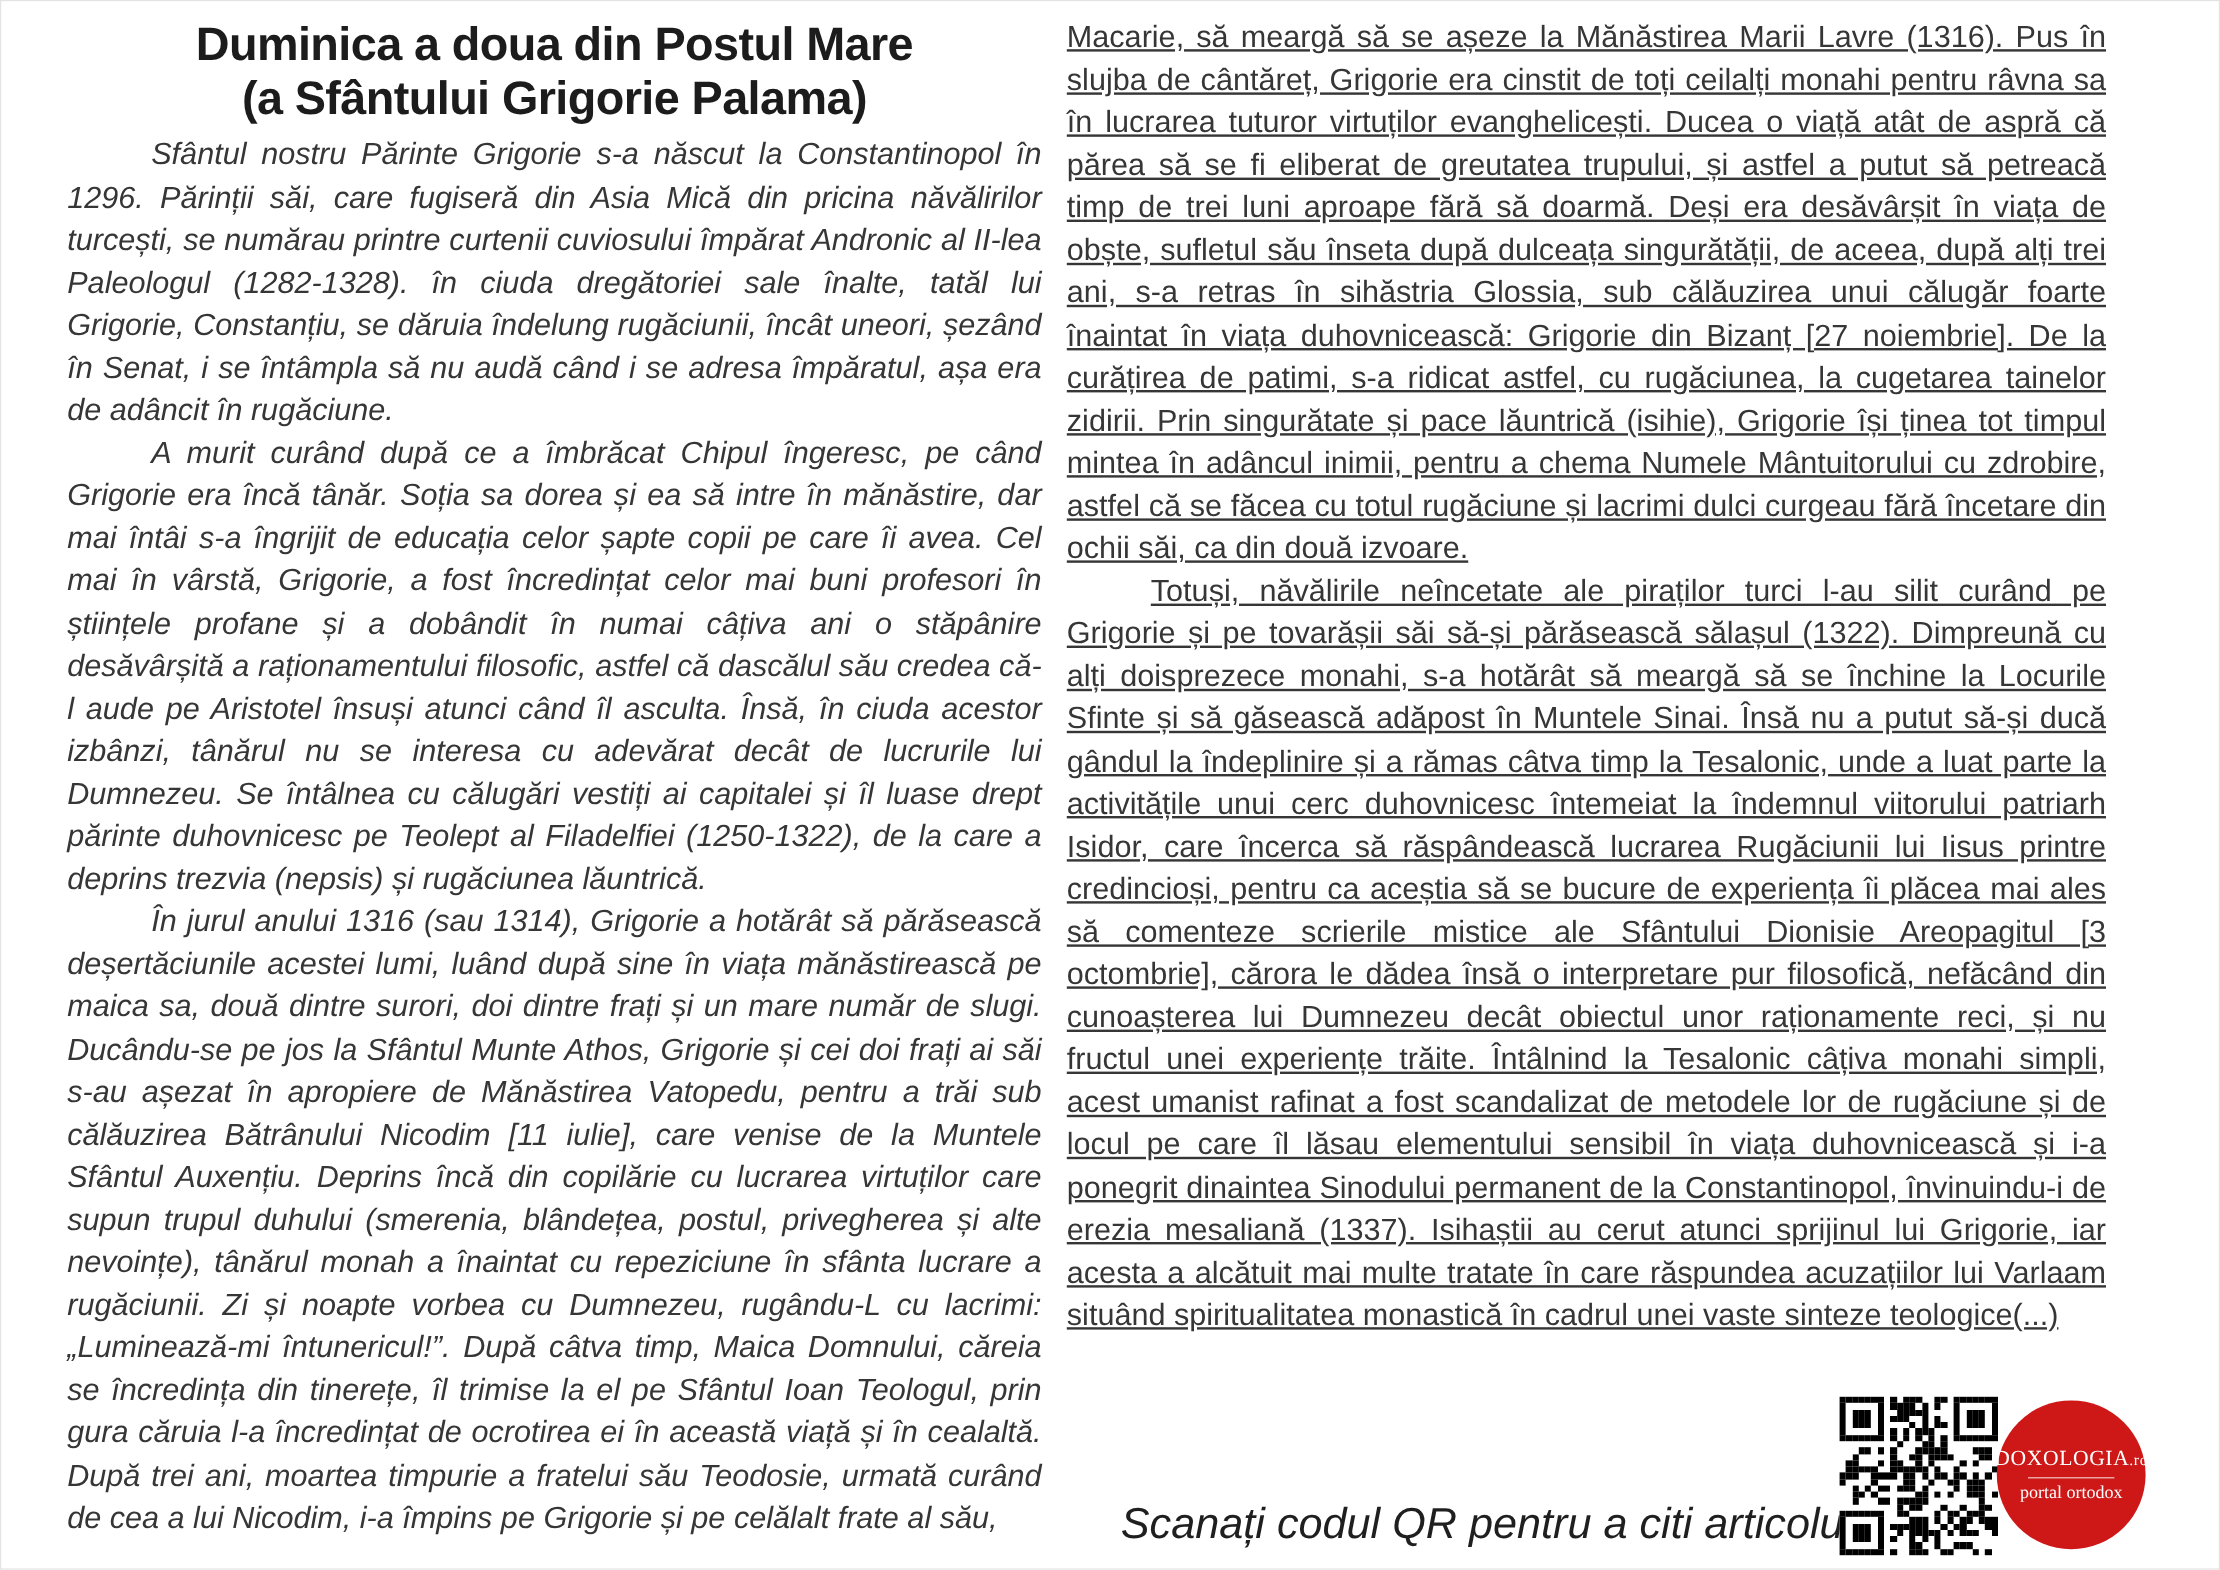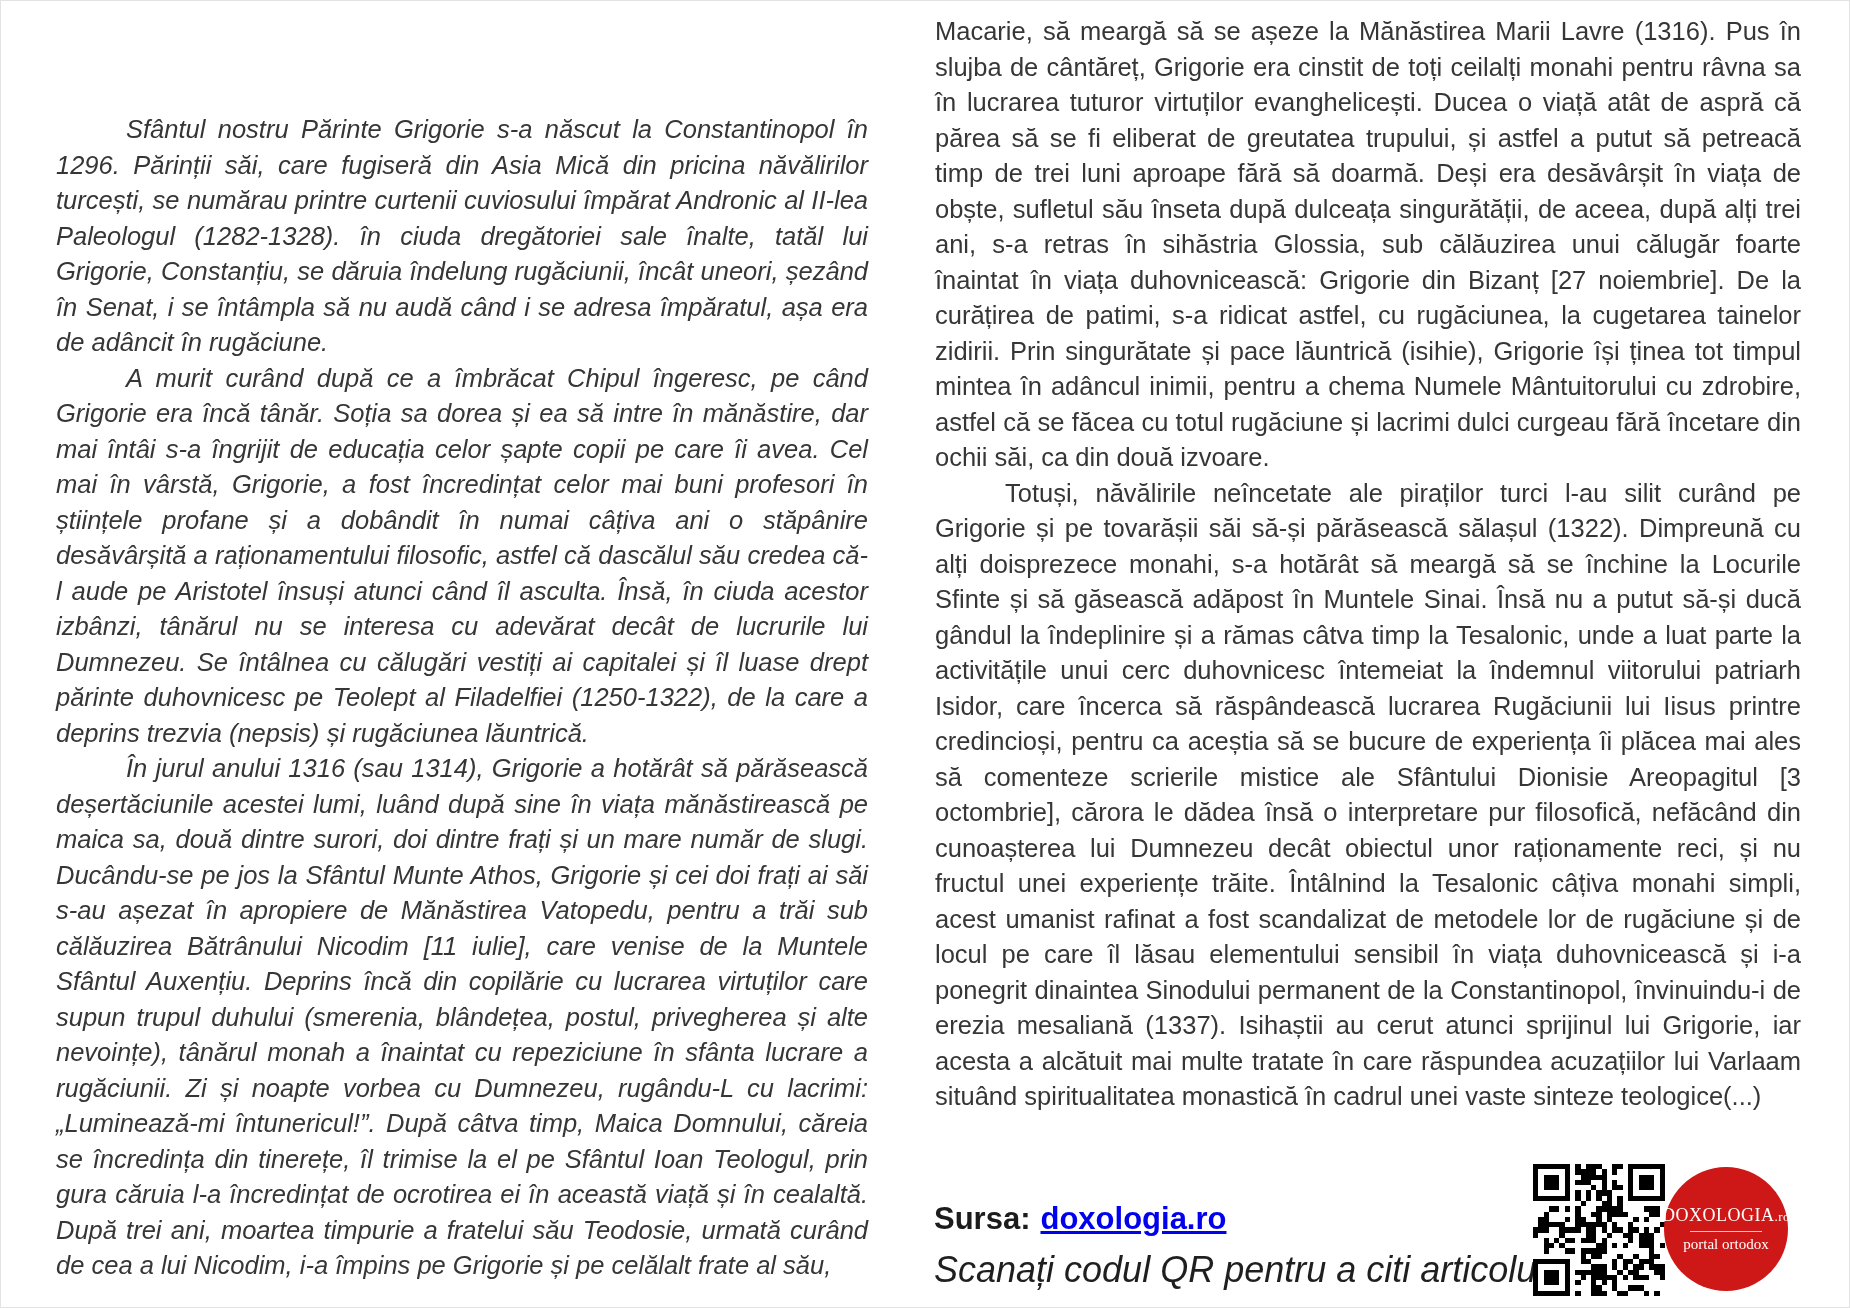--- a/index.html
+++ b/index.html
@@ -25,21 +25,21 @@
     letter-spacing: -0.5px;
   }
   h1.doc-title .tl { display: block; }
   .col {
     position: absolute;
     color: #363636;
     font-size: 25.5px;
     line-height: 35.5px;
   }
   .col-left  { left: 55px;  top: 111px; width: 812px; font-style: italic; }
-  .col-right { left: 934px; top: 13px;  width: 866px; }
+  .col-right { left: 888px; top: 13px;  width: 866px; text-decoration: underline; }
   .col p { margin: 0; text-align: justify; }
   .col p.indent { text-indent: 70px; }
   .source {
     position: absolute; left: 933px; top: 1200px;
     font-size: 31px; font-weight: 700; color: #1c1c1c;
   }
   .source .lbl { margin-right: 10px; }
   .source a {
     color: #0101ee; text-decoration: underline; cursor: pointer;
   }
@@ -73,35 +73,36 @@
     background: rgba(255,255,255,0.75);
     margin: 5px 0 4px 0;
   }
   .logo-tagline { font-size: 15px; white-space: nowrap; }
 </style>
 </head>
 <body>
 
 <div class="page">
 
+  <h1 class="doc-title">
+    <span class="tl">Duminica a doua din Postul Mare</span>
+    <span class="tl">(a Sfântului Grigorie Palama)</span>
+  </h1>
 
   <div class="col col-left">
     <p class="indent">Sfântul nostru Părinte Grigorie s-a născut la Constantinopol în 1296. Părinții săi, care fugiseră din Asia Mică din pricina năvălirilor turcești, se numărau printre curtenii cuviosului împărat Andronic al II-lea Paleologul (1282-1328). în ciuda dregătoriei sale înalte, tatăl lui Grigorie, Constanțiu, se dăruia îndelung rugăciunii, încât uneori, șezând în Senat, i se întâmpla să nu audă când i se adresa împăratul, așa era de adâncit în rugăciune.</p>
     <p class="indent">A murit curând după ce a îmbrăcat Chipul îngeresc, pe când Grigorie era încă tânăr. Soția sa dorea și ea să intre în mănăstire, dar mai întâi s-a îngrijit de educația celor șapte copii pe care îi avea. Cel mai în vârstă, Grigorie, a fost încredințat celor mai buni profesori în științele profane și a dobândit în numai câțiva ani o stăpânire desăvârșită a raționamentului filosofic, astfel că dascălul său credea că-l aude pe Aristotel însuși atunci când îl asculta. Însă, în ciuda acestor izbânzi, tânărul nu se interesa cu adevărat decât de lucrurile lui Dumnezeu. Se întâlnea cu călugări vestiți ai capitalei și îl luase drept părinte duhovnicesc pe Teolept al Filadelfiei (1250-1322), de la care a deprins trezvia (nepsis) și rugăciunea lăuntrică.</p>
     <p class="indent">În jurul anului 1316 (sau 1314), Grigorie a hotărât să părăsească deșertăciunile acestei lumi, luând după sine în viața mănăstirească pe maica sa, două dintre surori, doi dintre frați și un mare număr de slugi. Ducându-se pe jos la Sfântul Munte Athos, Grigorie și cei doi frați ai săi s-au așezat în apropiere de Mănăstirea Vatopedu, pentru a trăi sub călăuzirea Bătrânului Nicodim [11 iulie], care venise de la Muntele Sfântul Auxențiu. Deprins încă din copilărie cu lucrarea virtuților care supun trupul duhului (smerenia, blândețea, postul, privegherea și alte nevoințe), tânărul monah a înaintat cu repeziciune în sfânta lucrare a rugăciunii. Zi și noapte vorbea cu Dumnezeu, rugându-L cu lacrimi: „Luminează-mi întunericul!”. După câtva timp, Maica Domnului, căreia se încredința din tinerețe, îl trimise la el pe Sfântul Ioan Teologul, prin gura căruia l-a încredințat de ocrotirea ei în această viață și în cealaltă. După trei ani, moartea timpurie a fratelui său Teodosie, urmată curând de cea a lui Nicodim, i-a împins pe Grigorie și pe celălalt frate al său,</p>
   </div>
 
   <div class="col col-right">
     <p>Macarie, să meargă să se așeze la Mănăstirea Marii Lavre (1316). Pus în slujba de cântăreț, Grigorie era cinstit de toți ceilalți monahi pentru râvna sa în lucrarea tuturor virtuților evanghelicești. Ducea o viață atât de aspră că părea să se fi eliberat de greutatea trupului, și astfel a putut să petreacă timp de trei luni aproape fără să doarmă. Deși era desăvârșit în viața de obște, sufletul său înseta după dulceața singurătății, de aceea, după alți trei ani, s-a retras în sihăstria Glossia, sub călăuzirea unui călugăr foarte înaintat în viața duhovnicească: Grigorie din Bizanț [27 noiembrie]. De la curățirea de patimi, s-a ridicat astfel, cu rugăciunea, la cugetarea tainelor zidirii. Prin singurătate și pace lăuntrică (isihie), Grigorie își ținea tot timpul mintea în adâncul inimii, pentru a chema Numele Mântuitorului cu zdrobire, astfel că se făcea cu totul rugăciune și lacrimi dulci curgeau fără încetare din ochii săi, ca din două izvoare.</p>
     <p class="indent">Totuși, năvălirile neîncetate ale piraților turci l-au silit curând pe Grigorie și pe tovarășii săi să-și părăsească sălașul (1322). Dimpreună cu alți doisprezece monahi, s-a hotărât să meargă să se închine la Locurile Sfinte și să găsească adăpost în Muntele Sinai. Însă nu a putut să-și ducă gândul la îndeplinire și a rămas câtva timp la Tesalonic, unde a luat parte la activitățile unui cerc duhovnicesc întemeiat la îndemnul viitorului patriarh Isidor, care încerca să răspândească lucrarea Rugăciunii lui Iisus printre credincioși, pentru ca aceștia să se bucure de experiența îi plăcea mai ales să comenteze scrierile mistice ale Sfântului Dionisie Areopagitul [3 octombrie], cărora le dădea însă o interpretare pur filosofică, nefăcând din cunoașterea lui Dumnezeu decât obiectul unor raționamente reci, și nu fructul unei experiențe trăite. Întâlnind la Tesalonic câțiva monahi simpli, acest umanist rafinat a fost scandalizat de metodele lor de rugăciune și de locul pe care îl lăsau elementului sensibil în viața duhovnicească și i-a ponegrit dinaintea Sinodului permanent de la Constantinopol, învinuindu-i de erezia mesaliană (1337). Isihaștii au cerut atunci sprijinul lui Grigorie, iar acesta a alcătuit mai multe tratate în care răspundea acuzațiilor lui Varlaam situând spiritualitatea monastică în cadrul unei vaste sinteze teologice(...)</p>
   </div>
 
-  <div class="source">
-    <span class="lbl">Sursa:</span><a href="#">doxologia.ro</a>
-  </div>
 
   <div class="qr-caption">Scanați codul QR pentru a citi articolul întreg:</div>
 
   <div class="qr" id="qr">
       <div class="qm"></div>
       <div class="qm"></div>
       <div class="qm"></div>
       <div class="qm"></div>
       <div class="qm"></div>
       <div class="qm"></div>

